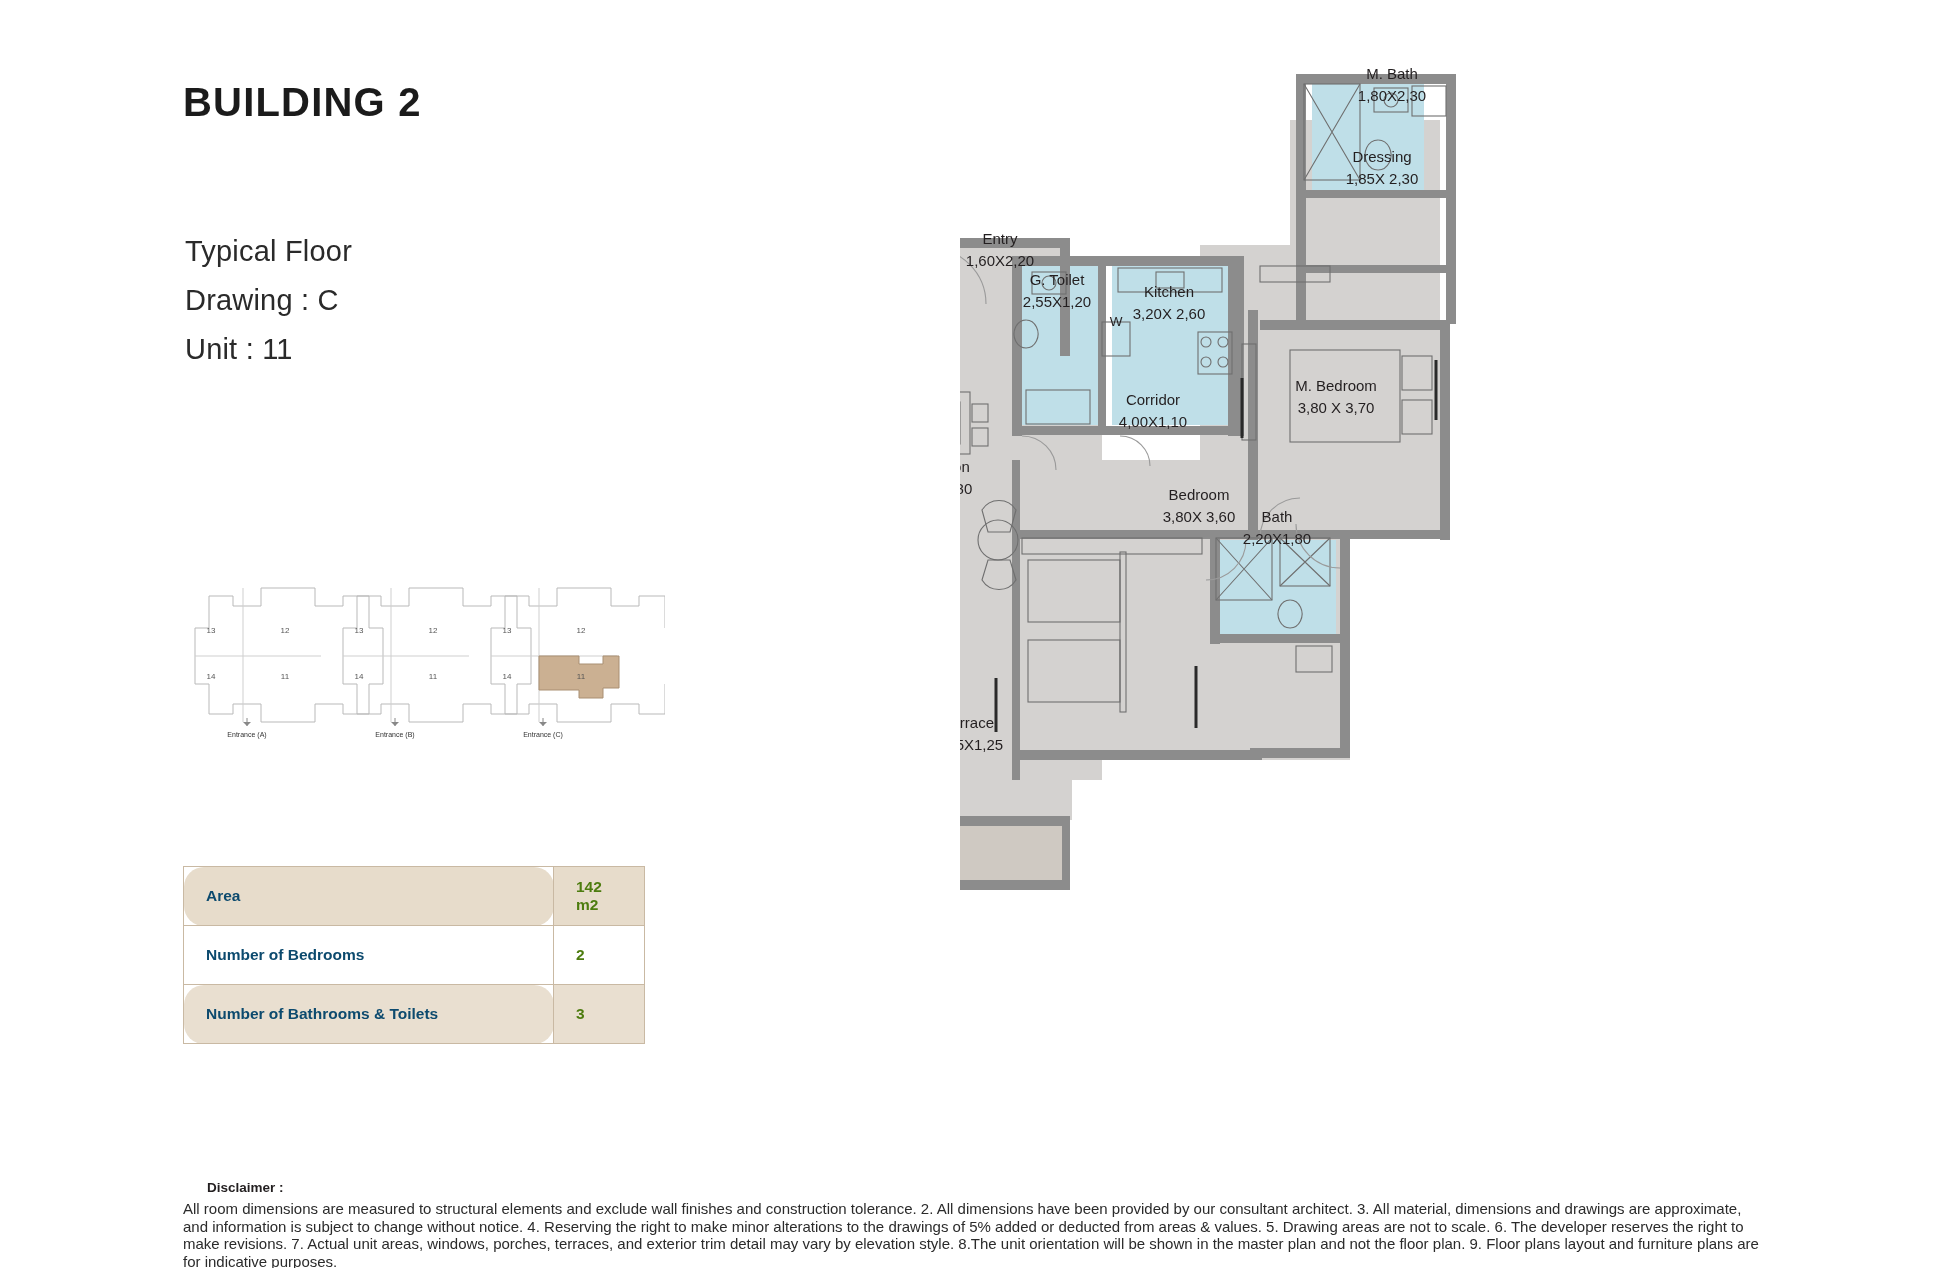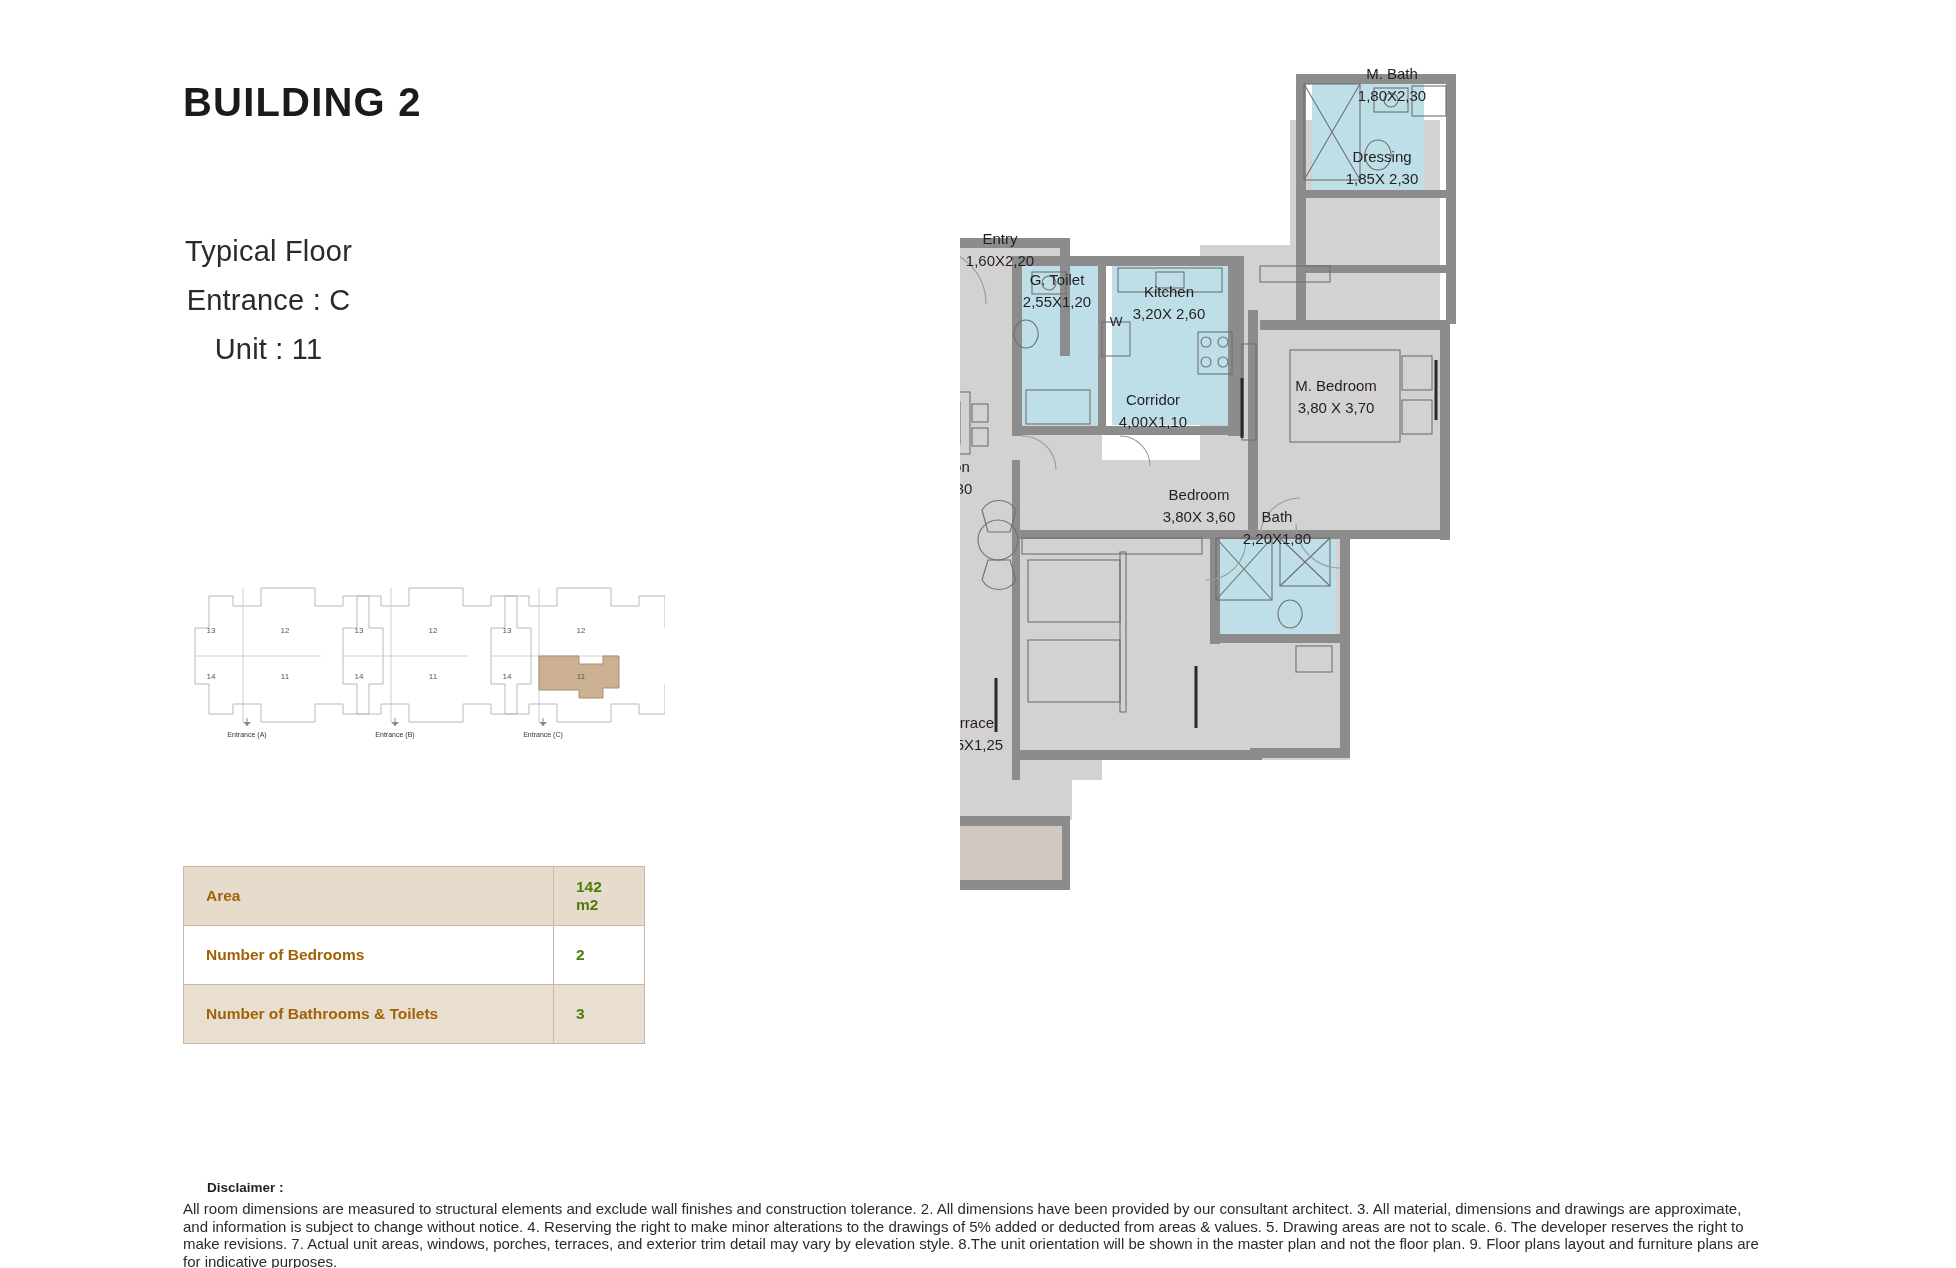--- a/index.html
+++ b/index.html
@@ -33,21 +33,21 @@
   .subtitle-block {
     position: absolute;
     left: 185px;
     top: 227px;
     font-size: 29px;
     font-weight: 400;
     color: #2a2a2a;
     line-height: 49px;
     letter-spacing: 0.2px;
   }
-  .subtitle-block div { white-space: pre; text-align: center; }
+  .subtitle-block div { white-space: pre; }
 
   
   .keyplan {
     position: absolute;
     left: 175px;
     top: 578px;
     width: 490px;
     height: 170px;
   }
   .keyplan svg { display: block; }
@@ -61,21 +61,21 @@
     border: 1px solid #c9b9a3;
     border-collapse: collapse;
     font-size: 15.5px;
   }
   .info-table td {
     border: 1px solid #c9b9a3;
     padding: 0 22px;
     height: 58px;
     vertical-align: middle;
   }
-  .info-table td.label { width: 325px; font-weight: bold; color: #a16207; }
+  .info-table td.label { width: 325px; font-weight: bold; color: #0c4a6e; border-radius: 20px; }
   .info-table td.value { font-weight: bold; color: #4d7c0f; }
   .row-shade td { background: #e7dccb; }
   .row-plain td { background: #ffffff; }
   .row-shade.light td { background: #e9dfd0; margin-left: 33px; }
 
   
   .disclaimer-title {
     position: absolute;
     left: 183px;
     top: 1180px;
@@ -125,21 +125,21 @@
 </style>
 </head>
 <body>
 
 <div class="page">
 
   <div class="title">BUILDING 2</div>
 
   <div class="subtitle-block">
     <div>Typical Floor</div>
-    <div>Entrance : C</div>
+    <div>Drawing : C</div>
     <div>Unit : 11</div>
   </div>
 
   <div class="keyplan">
     <svg width="490" height="170" viewBox="0 0 490 170" xmlns="http://www.w3.org/2000/svg">
       <g fill="none" stroke="#b9b9b9" stroke-width="1">
 
         <g transform="translate(6,6)">
           <path d="M18 0 H72 V18 H100 V8 H126 V40 H140 V96 H126 V126 H100 V116 H72 V134 H18 V116 H-10 V126 H-34 V96 H-48 V40 H-34 V8 H-10 V18 H18 Z" transform="translate(62,4)"></path>
           <line x1="62" y1="4" x2="62" y2="138" stroke="#cfcfcf"></line>

